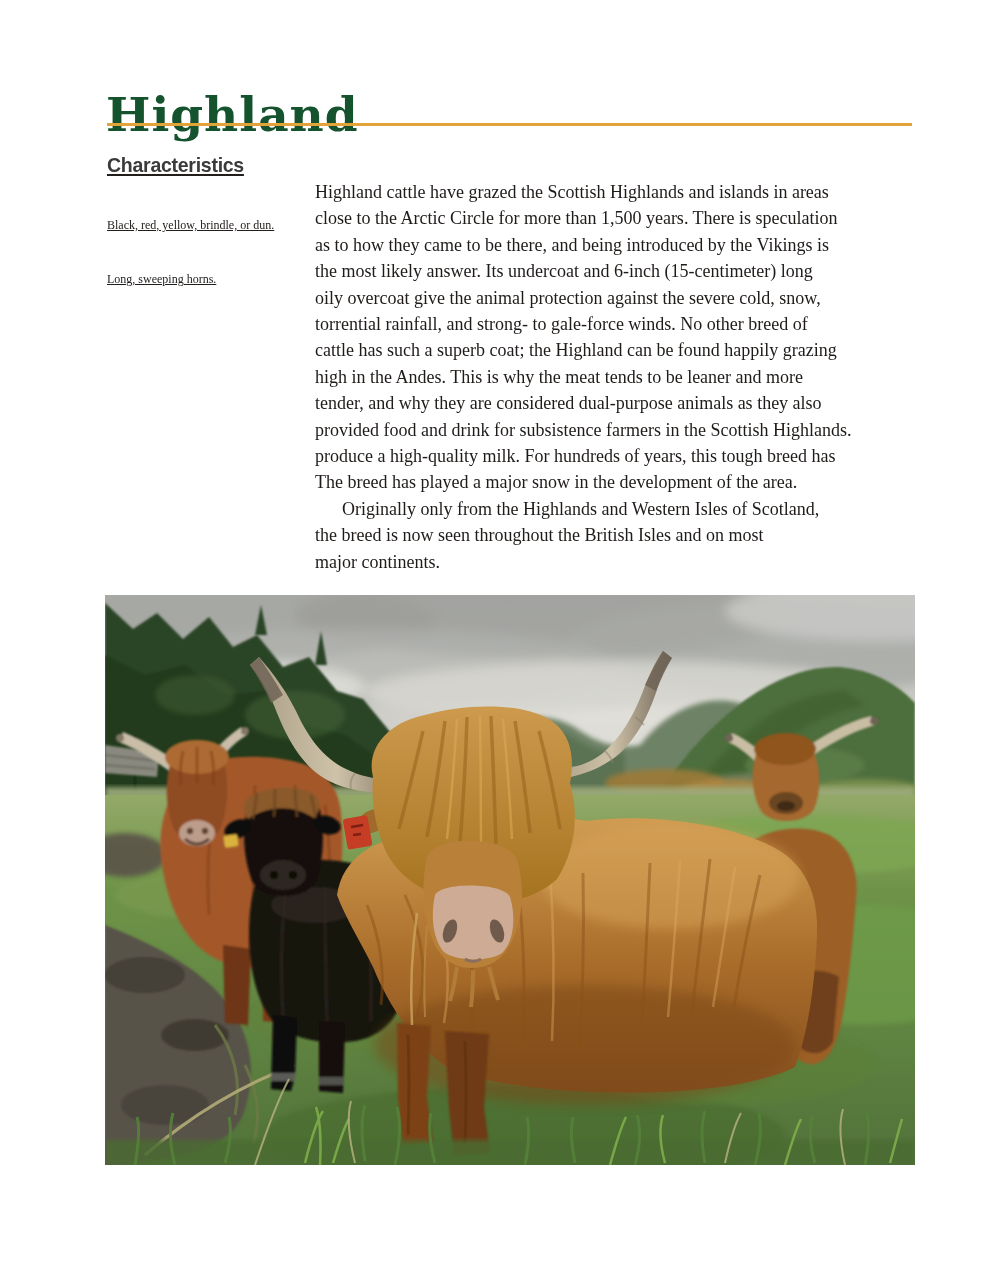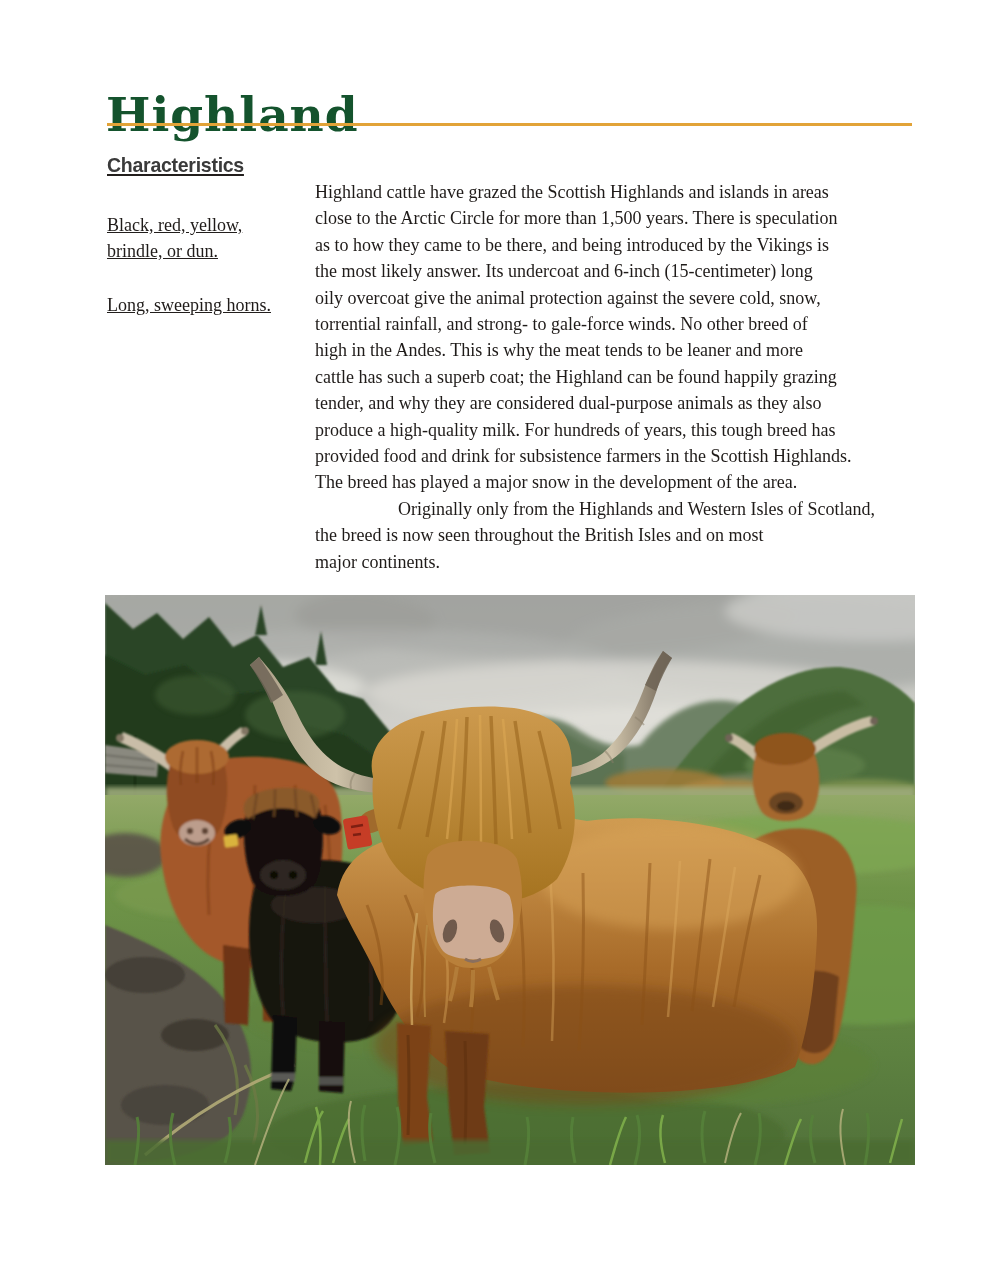--- a/index.html
+++ b/index.html
@@ -4,27 +4,27 @@
 <style>
   html,body{margin:0;padding:0;background:#ffffff;}
   .page{position:relative;width:1000px;height:1286px;background:#ffffff;overflow:hidden;
         font-family:"Liberation Serif",serif;color:#221e1c;}
   .title{position:absolute;left:106px;top:60px;font-family:"DejaVu Serif",serif;
          font-weight:bold;font-size:47px;letter-spacing:1px;color:#14532d;line-height:1;}
   .rule{position:absolute;left:107px;top:123px;width:805px;height:3px;background:#e2a338;}
   .sidebar{position:absolute;left:107px;top:153px;width:178px;text-decoration:underline;}
   .sidebar-heading{font-family:"Liberation Sans",sans-serif;font-weight:700;font-size:21px;
          color:#3a3a3a;letter-spacing:-0.3px;transform:scaleX(.93);transform-origin:left center;margin:0;}
-  .sidebar-item{font-size:18px;line-height:26px;color:#1f1b19;}
+  .sidebar-item{font-size:12px;line-height:26px;color:#1f1b19;}
   .sidebar-item.first{margin-top:35px;}
   .sidebar-item.second{margin-top:28px;}
   .bodytext{position:absolute;left:315px;top:156px;width:616px;font-size:18px;
          line-height:26.4px;color:#1f1b19;margin-top:23px;}
   .bline{white-space:nowrap;}
-  .bline.indent{padding-left:27px;text-align:center;}
+  .bline.indent{padding-left:27px;}
   .photo{position:absolute;left:105px;top:595px;width:810px;height:570px;}
   .footer{position:absolute;left:0;top:1196px;width:1000px;height:70px;}
 </style>
 </head>
 <body>
 
 <div class="page">
 
   <h1 class="title">Highland</h1>
   <div class="rule"></div>
@@ -35,25 +35,25 @@
     <div class="sidebar-item second">Long, sweeping horns.</div>
   </div>
 
   <div class="bodytext">
     <div class="bline">Highland cattle have grazed the Scottish Highlands and islands in areas</div>
     <div class="bline">close to the Arctic Circle for more than 1,500 years. There is speculation</div>
     <div class="bline">as to how they came to be there, and being introduced by the Vikings is</div>
     <div class="bline">the most likely answer. Its undercoat and 6-inch (15-centimeter) long</div>
     <div class="bline">oily overcoat give the animal protection against the severe cold, snow,</div>
     <div class="bline">torrential rainfall, and strong- to gale-force winds. No other breed of</div>
+    <div class="bline">cattle has such a superb coat; the Highland can be found happily grazing</div>
     <div class="bline">high in the Andes. This is why the meat tends to be leaner and more</div>
-    <div class="bline">cattle has such a superb coat; the Highland can be found happily grazing</div>
     <div class="bline">tender, and why they are considered dual-purpose animals as they also</div>
+    <div class="bline">provided food and drink for subsistence farmers in the Scottish Highlands.</div>
     <div class="bline">produce a high-quality milk. For hundreds of years, this tough breed has</div>
-    <div class="bline">provided food and drink for subsistence farmers in the Scottish Highlands.</div>
     <div class="bline">The breed has played a major snow in the development of the area.</div>
     <div class="bline indent">Originally only from the Highlands and Western Isles of Scotland,</div>
     <div class="bline">the breed is now seen throughout the British Isles and on most</div>
     <div class="bline">major continents.</div>
   </div>
 
   <div class="photo">
     <svg width="810" height="570" viewBox="0 0 810 570" xmlns="http://www.w3.org/2000/svg">
       <defs>
         <linearGradient id="sky" x1="0" y1="0" x2="0" y2="1">

